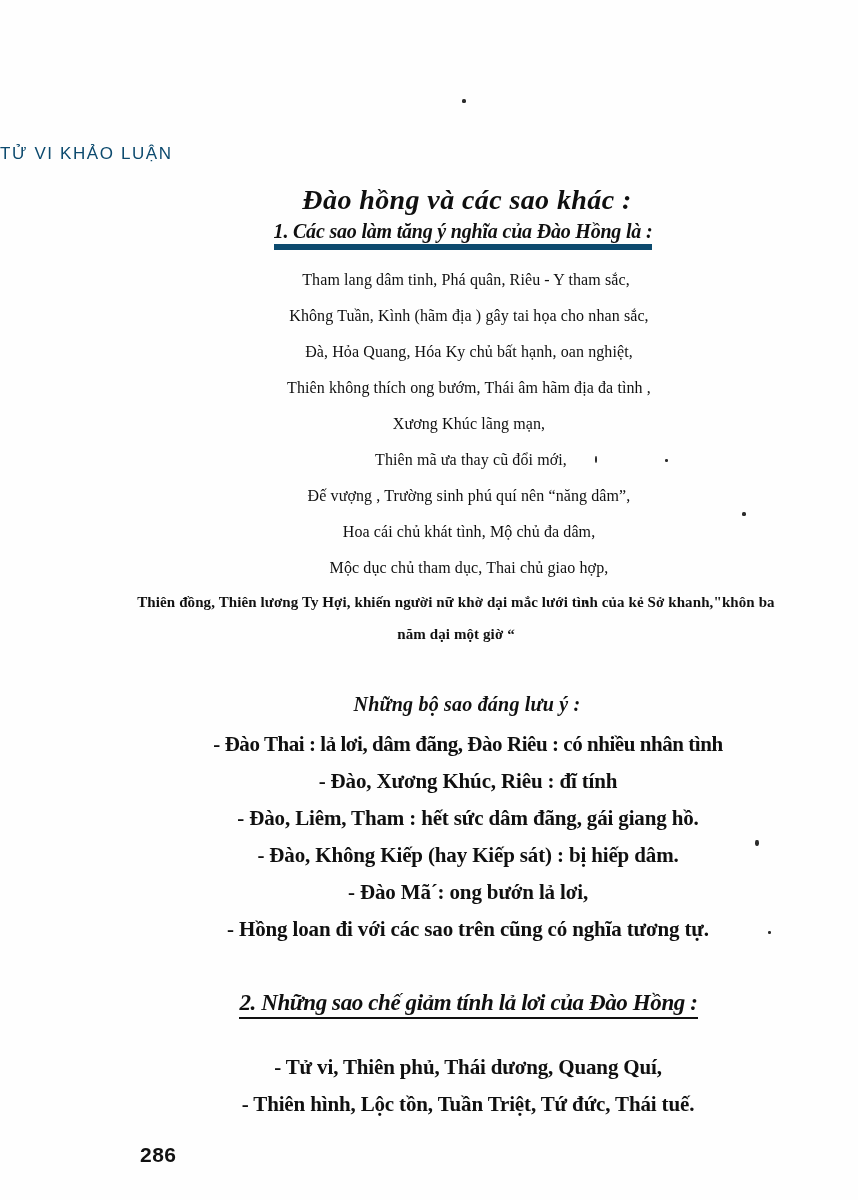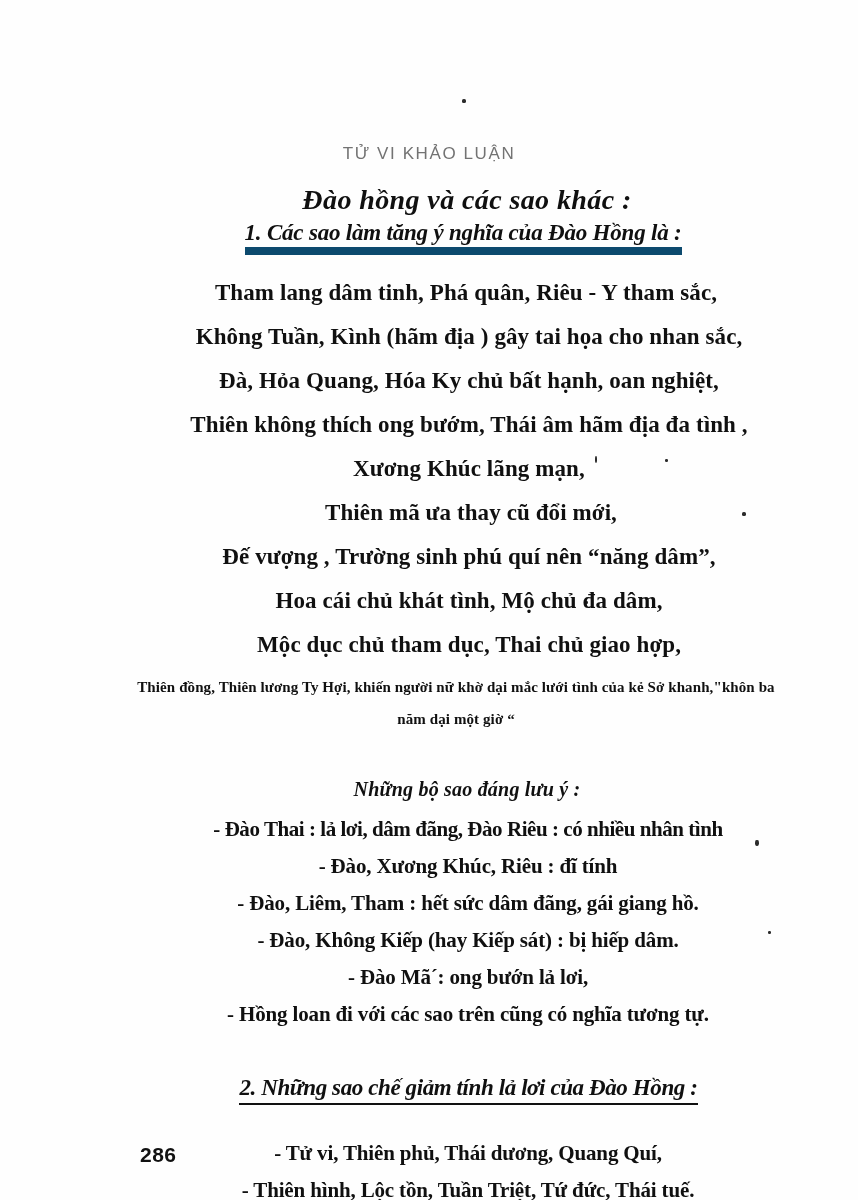--- a/index.html
+++ b/index.html
@@ -24,26 +24,25 @@
     inset: 0;
     background: #fefefe;
   }
 
   
   .running-head {
     position: absolute;
     top: 144px;
     left: 0;
     width: 858px;
-    text-align: center;
     font-family: "Liberation Sans", "DejaVu Sans", sans-serif;
     font-size: 17px;
     font-weight: 500;
     letter-spacing: 1.6px;
-    color: #737373;
+    color: #0c4a6e;
   }
 
   
   .content {
     position: absolute;
     top: 186px;
     left: 136px;
     width: 660px;
     text-align: center;
   }
@@ -53,28 +52,28 @@
     font-size: 28px;
     font-style: italic;
     font-weight: 700;
     letter-spacing: 0.4px;
     line-height: 1.0;
     margin: 0 0 6px 2px;
     white-space: nowrap;
   }
 
   .subhead-underline {
-    font-size: 23px;
+    font-size: 20px;
     font-style: italic;
     font-weight: 700;
     letter-spacing: -0.2px;
     line-height: 1.15;
     margin: 0 8px 4px 2px;
     display: inline-block;
-    border-bottom: 8px solid #0c4a6e;
+    border-bottom: 6px solid #0c4a6e;
     padding-bottom: 1px;
     white-space: nowrap;
   }
 
   .subhead-plain {
     font-size: 20px;
     font-style: italic;
     font-weight: 700;
     letter-spacing: 0.2px;
     line-height: 1.0;
@@ -95,26 +94,26 @@
     white-space: nowrap;
   }
 
   
   .lines {
     margin: 0;
     padding: 0;
     list-style: none;
   }
   .line {
-    font-size: 23px;
-    font-weight: 700;
+    font-size: 16px;
+    font-weight: 400;
     line-height: 36px;
     letter-spacing: 0.1px;
     white-space: nowrap;
-    margin: 8px;
+    margin: 0;
   }
   .line.indent-1 { padding-left: 6px; }
   .line.indent-2 { padding-left: 10px; }
 
   
   .para {
     font-size: 15px;
     font-weight: 600;
     line-height: 32px;
     letter-spacing: 0.1px;

